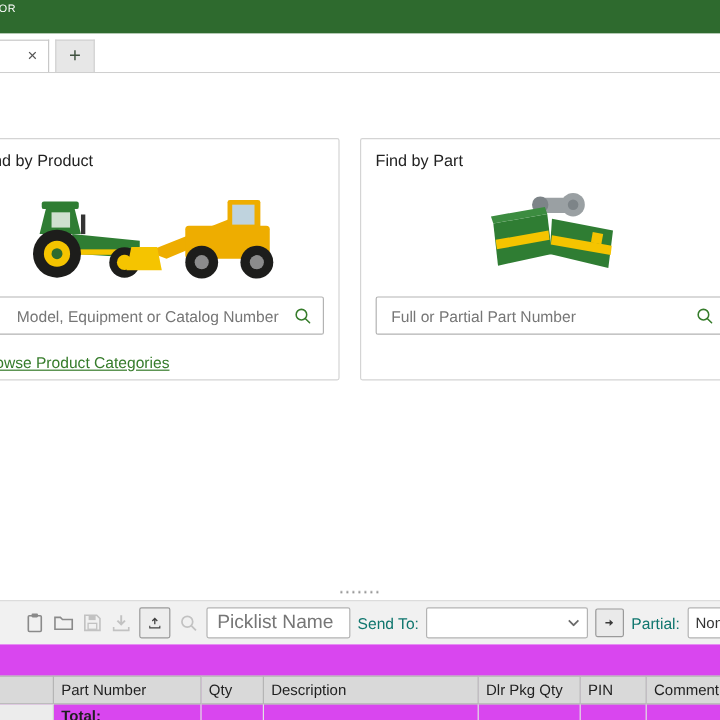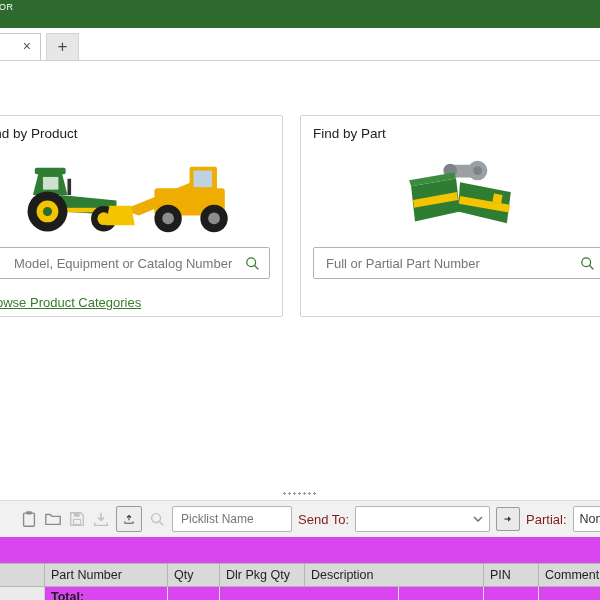--- a/index.html
+++ b/index.html
@@ -42,23 +42,23 @@
   .drag-dots{width:36px;height:3px;background-image:radial-gradient(circle,#9a9a9a 1px,transparent 1.3px);background-size:5px 3px;background-repeat:repeat-x;}
 
   
   .toolbar{position:absolute;top:500px;left:0;right:0;height:37px;background:#f1f1f1;border-top:1px solid #dcdcdc;
            box-sizing:border-box;display:flex;align-items:center;padding-left:20px;gap:6px;}
   .tbtn{width:18px;height:18px;display:flex;align-items:center;justify-content:center;background:transparent;border:none;padding:0;cursor:pointer;flex:0 0 auto;}
   .tbtn svg{width:18px;height:18px;}
   .upload-btn{width:26px;height:26px;border:1px solid #9a9a9a;background:#ededed;border-radius:2px;display:flex;align-items:center;justify-content:center;cursor:pointer;flex:0 0 auto;}
   .upload-btn svg{width:18px;height:18px;}
   .picklist-input{width:120px;height:26px;box-sizing:border-box;border:1px solid #b3b3b3;border-radius:2px;
-                  font-size:12px;color:#333;padding:0 8px;outline:none;flex:0 0 auto;}
+                  font-size:16px;color:#333;padding:0 8px;outline:none;flex:0 0 auto;}
   .picklist-input::placeholder{color:#767676;}
-  .tb-label{font-size:13px;color:#7f1d1d;white-space:nowrap;flex:0 0 auto;}
+  .tb-label{font-size:13px;color:#0f766e;white-space:nowrap;flex:0 0 auto;}
   .combo{width:135px;height:26px;box-sizing:border-box;background:#fff;border:1px solid #b3b3b3;border-radius:2px;
          display:flex;align-items:center;justify-content:space-between;padding:0 6px;font-size:12.5px;color:#333;cursor:pointer;flex:0 0 auto;}
   .combo .chev{width:10px;height:6px;display:block;}
   .go-btn{width:24px;height:24px;border:1px solid #9a9a9a;background:#eaeaea;border-radius:2px;
           display:flex;align-items:center;justify-content:center;cursor:pointer;flex:0 0 auto;}
   .go-btn svg{width:16px;height:16px;}
   .prices-combo{width:70px;}
 
   
   .grid{position:absolute;top:537px;left:0;right:0;bottom:0;background:#d946ef;}
@@ -217,22 +217,22 @@
       <span>None</span>
 
     </div>
   </div>
 
   <div class="grid">
     <div class="grid-header">
       <div class="hcell w0"></div>
       <div class="hcell w1">Part Number</div>
       <div class="hcell w2">Qty</div>
+      <div class="hcell w3">Description</div>
       <div class="hcell w4">Dlr Pkg Qty</div>
-      <div class="hcell w3">Description</div>
       <div class="hcell w5">PIN</div>
       <div class="hcell w6">Comment</div>
     </div>
     <div class="grid-body-row">
       <div class="bcell first w0"></div>
       <div class="bcell w1 total">Total:</div>
       <div class="bcell w2"></div>
       <div class="bcell w3"></div>
       <div class="bcell w4"></div>
       <div class="bcell w5"></div>

